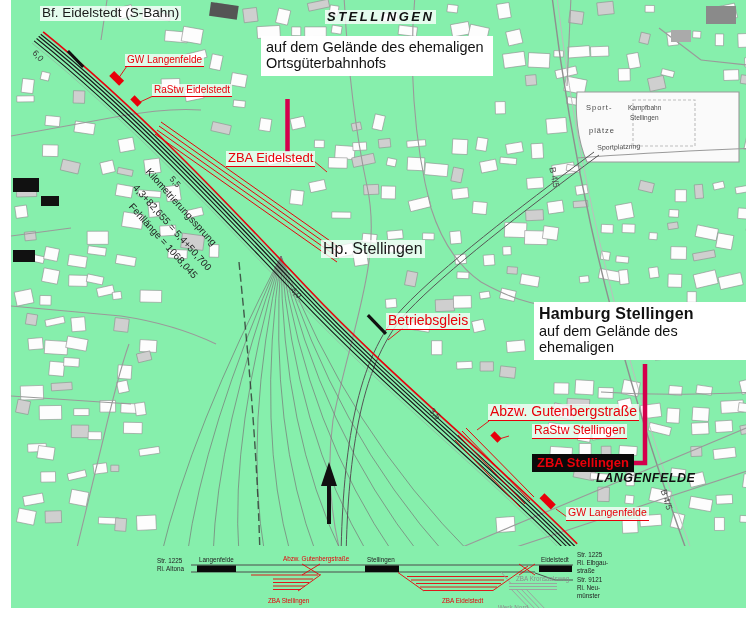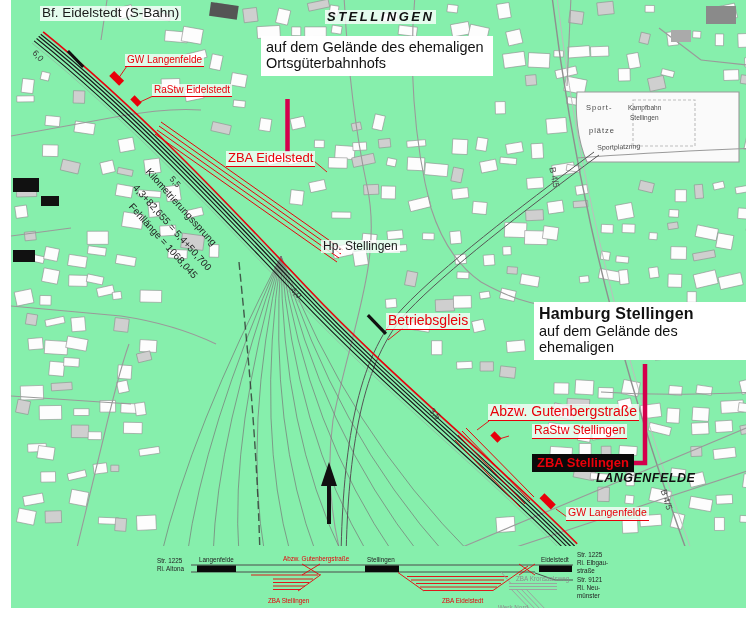--- a/index.html
+++ b/index.html
@@ -4,21 +4,21 @@
 <style>
   html,body{margin:0;padding:0;background:#fff;}
   .stage{position:relative;width:746px;height:608px;overflow:hidden;background:#86efac;
          font-family:"Liberation Sans",sans-serif;margin-left:11px;}
   svg{display:block;}
   .map-svg{position:absolute;left:0;top:0;}
   .schematic-svg{position:absolute;left:0;top:545px;}
   .lbl{position:absolute;white-space:nowrap;line-height:1.1;}
   .halo{background:rgba(255,255,255,.78);padding:0 2px;}
   .red-lbl{color:#e8000a;border-bottom:1.2px solid #e8000a;background:rgba(255,255,255,.75);padding:0 2px 1px 2px;}
-  .station{font-size:12px;color:#1a1a1a;}
+  .station{font-size:16px;color:#1a1a1a;}
   .region{font-weight:bold;font-style:italic;color:#111;}
   .annot{position:absolute;background:#ffffff;color:#111;padding:3px 9px 5px 5px;}
   .annot .t{font-weight:bold;font-size:16px;letter-spacing:.2px;}
   .annot .b{font-size:14.5px;}
   .zba-box{position:absolute;background:#0a0a0a;color:#e8000a;font-size:13px;font-weight:600;
            padding:1px 5px 2px 5px;white-space:nowrap;}
   .km{position:absolute;font-size:10px;color:#222;transform-origin:0 0;white-space:nowrap;}
   .mark{position:absolute;font-size:8.5px;color:#333;transform-origin:0 0;white-space:nowrap;}
   .street{position:absolute;color:#4a4a4a;transform-origin:0 0;white-space:nowrap;}
   .sch-text{font-size:6.3px;fill:#222;}

